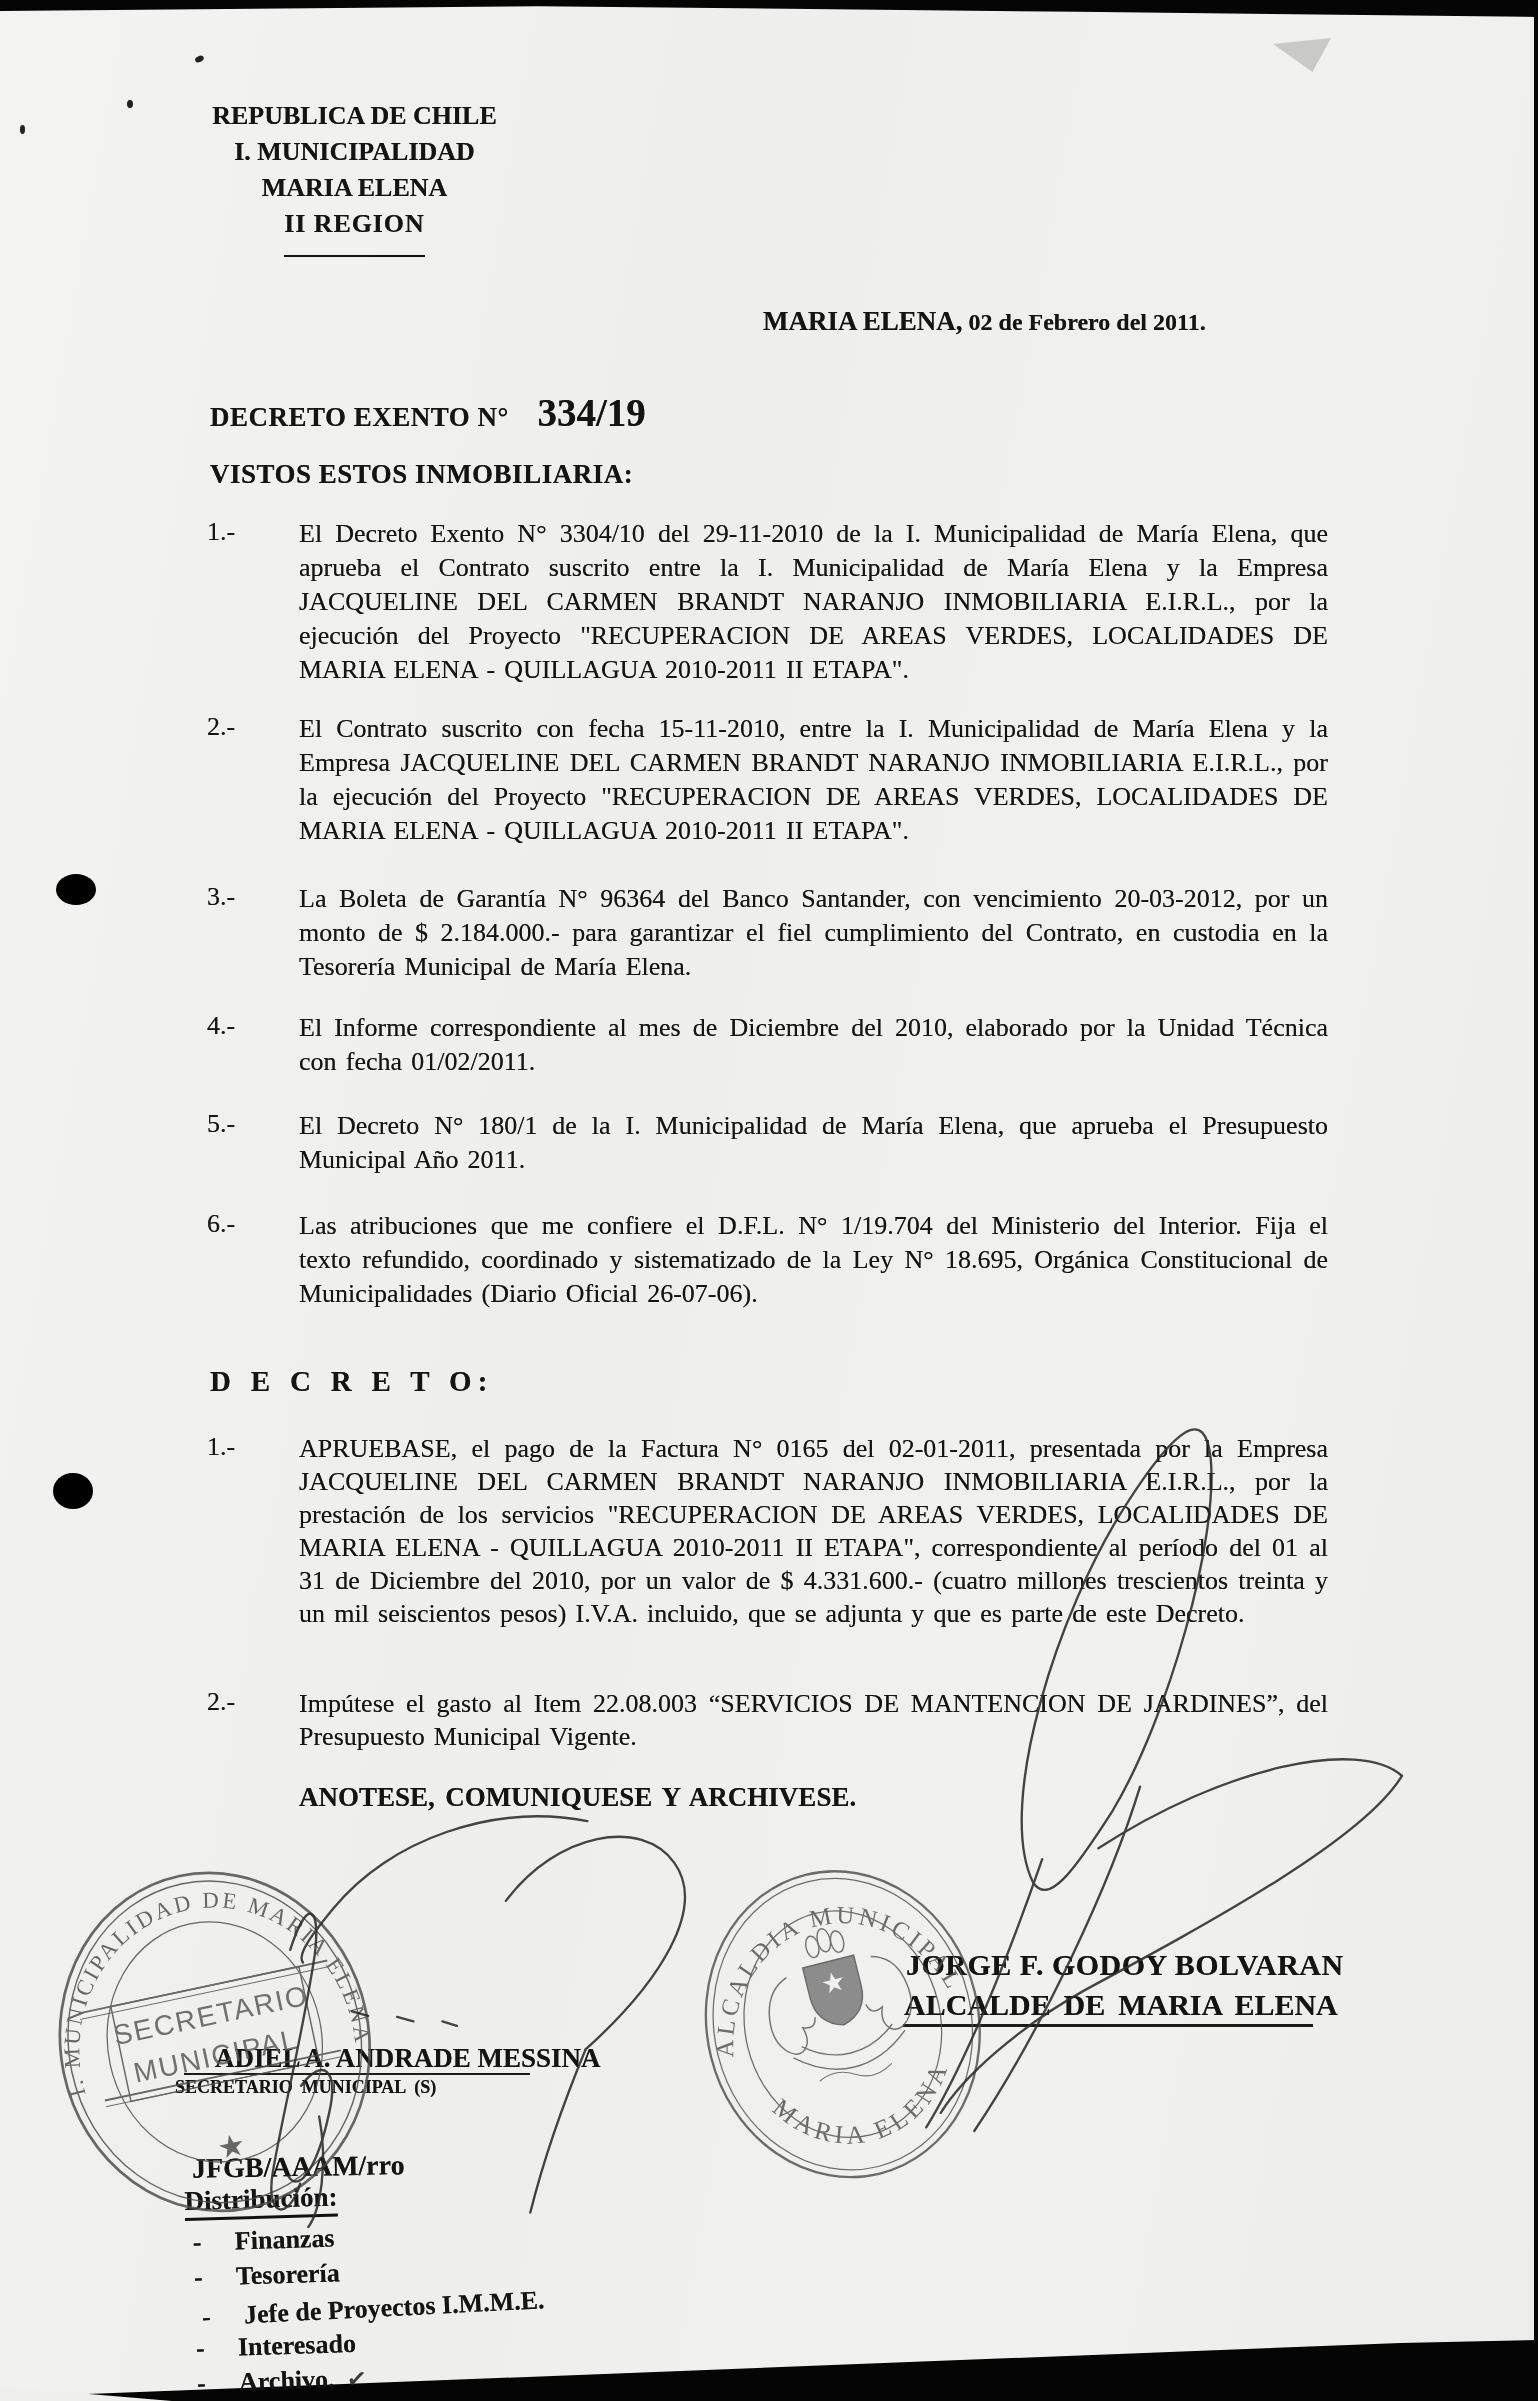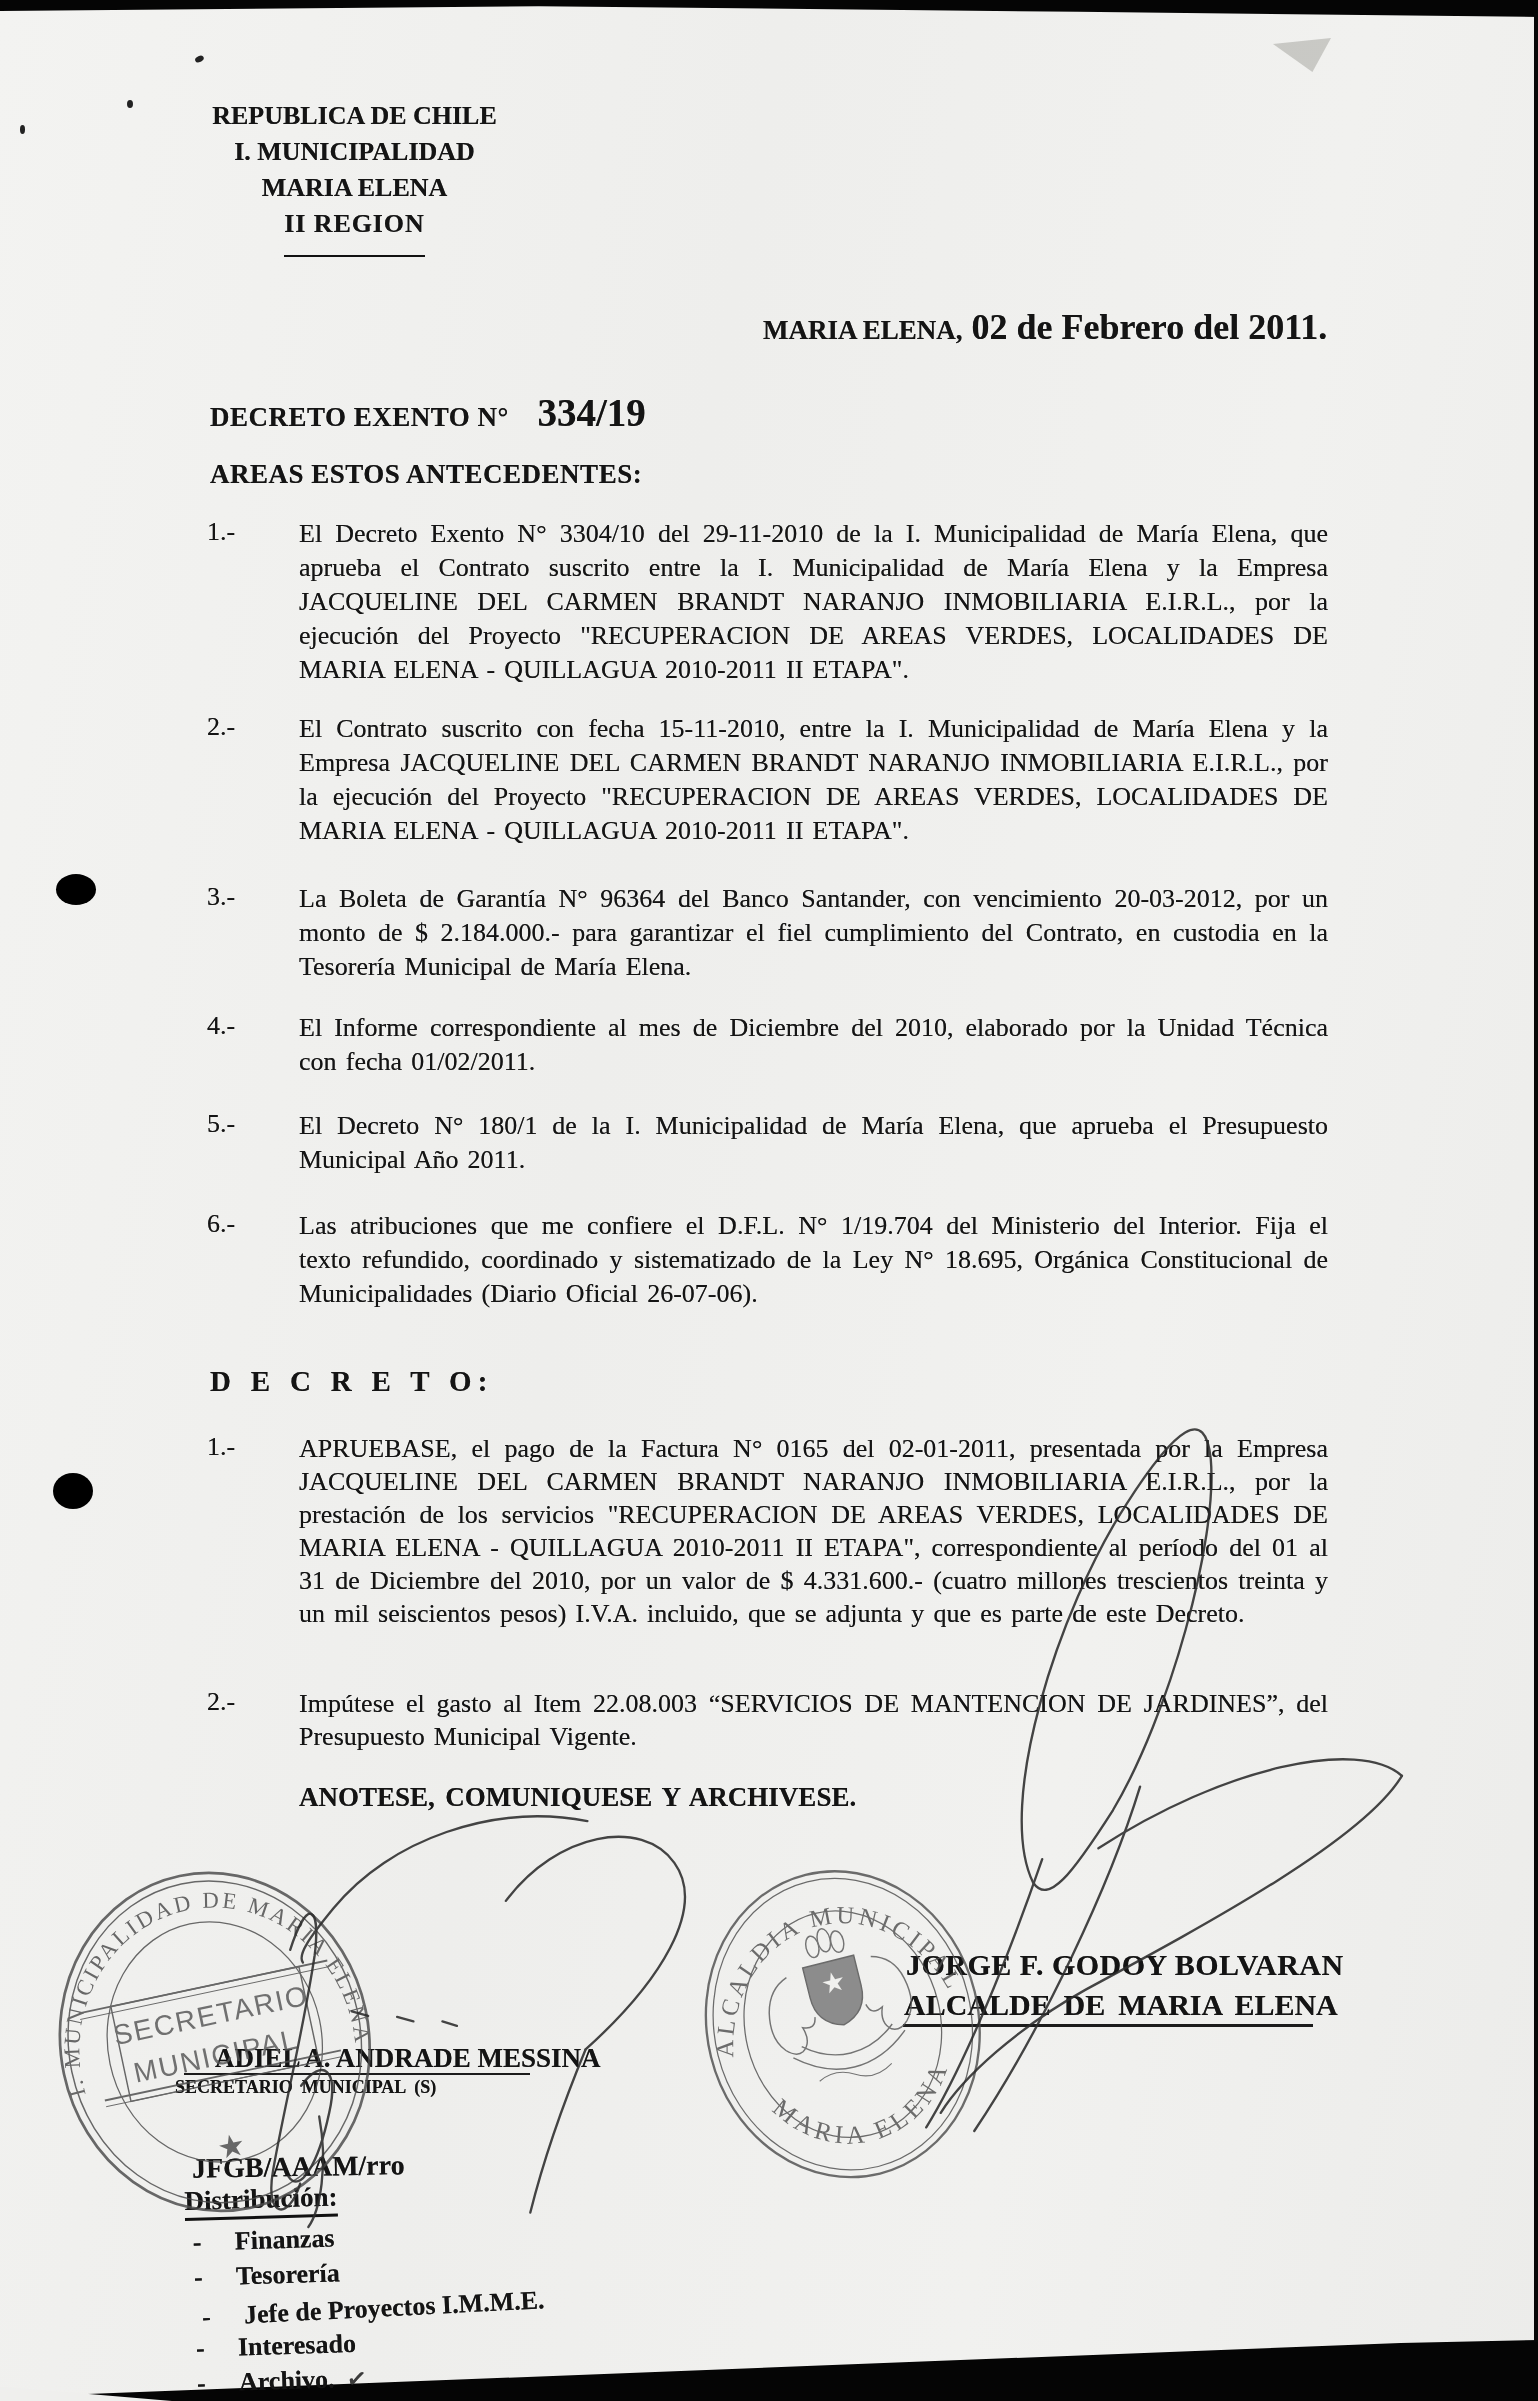--- a/index.html
+++ b/index.html
@@ -22,21 +22,21 @@
   
   .abs{position:absolute;}
   .b{font-weight:bold;}
   .ink{text-shadow:0 0 0.5px rgba(10,10,10,.6);}
   
   .hdr{left:186px;top:98px;width:337px;text-align:center;line-height:36px;font-size:26px;}
   .hdr .u{border-bottom:2.7px solid #111;padding-bottom:17px;letter-spacing:0.9px;}
   
   .dateline{left:741px;top:306px;white-space:nowrap;}
   .dateline .place{font-size:27px;margin-left:22px;}
-  .dateline .date{font-size:36px;}
+  .dateline .date{font-size:24px;}
   
   .decno{left:210px;top:390px;white-space:nowrap;}
   .decno .lbl{font-size:27px;letter-spacing:0.5px;}
   .decno .num{font-size:39px;margin-left:25px;}
   .vistos{left:210px;top:459px;font-size:27px;letter-spacing:0.5px;}
   
   .inum{left:207px;width:63px;font-size:26px;}
   .itxt{left:299px;width:1029px;font-size:26px;line-height:34px;text-align:justify;word-spacing:2.7px;}
   .i1{top:517px}.i2{top:712px}.i3{top:882px}.i4{top:1011px}.i5{top:1109px}.i6{top:1209px}
   .d1{top:1432px}.d2{top:1687px}
@@ -92,21 +92,21 @@
 
 <div class="abs dateline b ink">
   <span class="place">MARIA ELENA,</span><span class="date"> 02 de Febrero del 2011.</span>
 </div>
 
 <div class="abs decno b ink">
   <span class="lbl">DECRETO  EXENTO  N°</span>
   <span class="num">334/19</span>
 </div>
 
-<div class="abs vistos b ink">AREAS ESTOS ANTECEDENTES:</div>
+<div class="abs vistos b ink">VISTOS ESTOS INMOBILIARIA:</div>
 
 <div class="abs inum i1 ink">1.-</div>
 <div class="abs itxt i1 ink">El Decreto Exento N° 3304/10 del 29-11-2010  de la  I. Municipalidad de María Elena, que aprueba el Contrato suscrito entre la I. Municipalidad de María Elena y la Empresa JACQUELINE DEL CARMEN BRANDT NARANJO INMOBILIARIA E.I.R.L., por la ejecución del Proyecto "RECUPERACION DE AREAS VERDES, LOCALIDADES DE MARIA ELENA - QUILLAGUA 2010-2011 II ETAPA".</div>
 <div class="abs inum i2 ink">2.-</div>
 <div class="abs itxt i2 ink">El  Contrato suscrito con fecha  15-11-2010,  entre la I. Municipalidad de María Elena y la Empresa JACQUELINE DEL CARMEN BRANDT NARANJO INMOBILIARIA E.I.R.L., por la ejecución del Proyecto "RECUPERACION DE AREAS VERDES, LOCALIDADES DE MARIA ELENA - QUILLAGUA 2010-2011 II ETAPA".</div>
 <div class="abs inum i3 ink">3.-</div>
 <div class="abs itxt i3 ink">La Boleta de Garantía N° 96364 del Banco Santander,  con vencimiento 20-03-2012, por un monto de $ 2.184.000.-  para  garantizar el  fiel cumplimiento del Contrato, en custodia en la Tesorería Municipal de María Elena.</div>
 <div class="abs inum i4 ink">4.-</div>
 <div class="abs itxt i4 ink">El Informe correspondiente al  mes de Diciembre del 2010,  elaborado por la Unidad Técnica con fecha 01/02/2011.</div>
 <div class="abs inum i5 ink">5.-</div>

